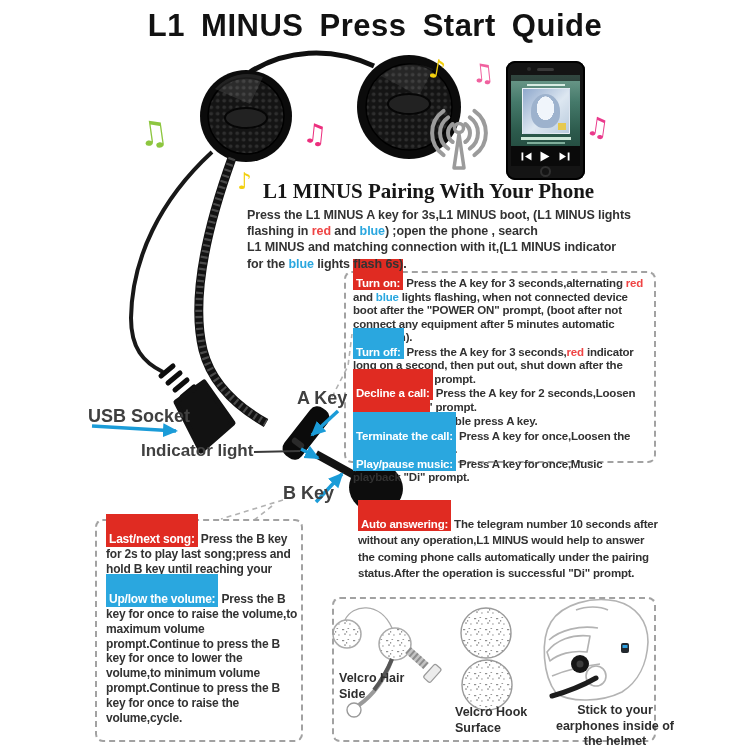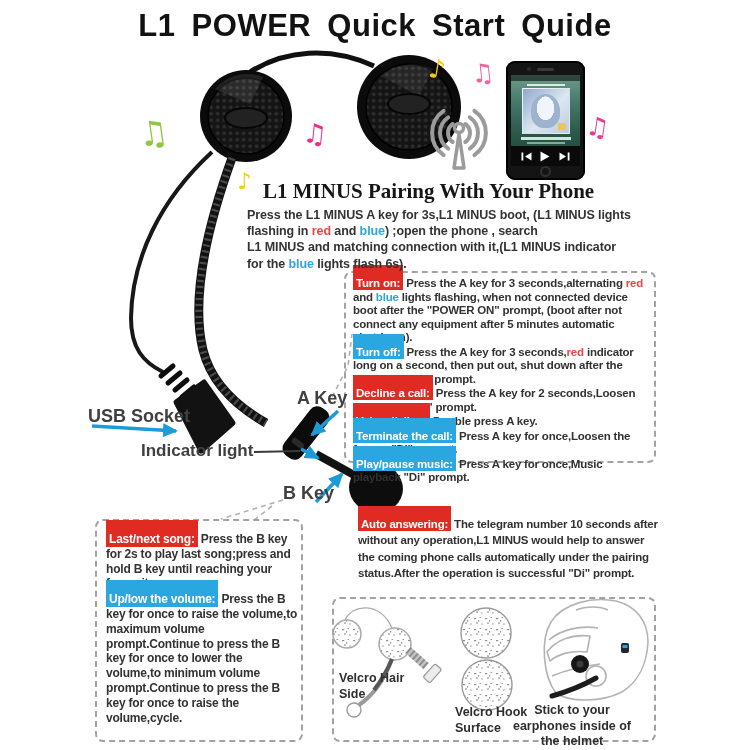--- a/index.html
+++ b/index.html
@@ -15,39 +15,39 @@
         font-weight:bold;font-size:21px;color:#161616;}
   .pairing-body{position:absolute;left:247px;top:207px;width:420px;z-index:3;font-size:12.5px;
         line-height:16.2px;font-weight:bold;color:#333;letter-spacing:-.1px;}
   
   .box{position:absolute;border:2px dashed #a2a2a2;border-radius:8px;box-sizing:border-box;z-index:2;background:transparent;}
   .main-box{left:344px;top:271px;width:312px;height:192px;padding:4px 3px 0 7px;}
   .bl-box{left:95px;top:519px;width:208px;height:223px;padding:11px 3px 0 9px;}
   .helmet-box{left:332px;top:597px;width:324px;height:145px;}
   .instr{font-size:11.5px;line-height:13.5px;font-weight:bold;color:#323232;letter-spacing:-.2px;margin:0 0 1px 0;}
   .bl-box .instr{font-size:12px;line-height:14.8px;}
-  .hl{color:#fff;padding:12px 3px 1px 3px;}
+  .hl{color:#fff;padding:18px 3px 1px 3px;}
   .hl.red{background:var(--red,#e02b22);}
   .hl.blue{background:var(--blue,#2aa7df);}
   .c-red{color:#ef4444;}
   .c-blue{color:#2aa7df;}
   .extra{position:absolute;z-index:2;font-size:11.5px;line-height:16.3px;font-weight:bold;color:#323232;letter-spacing:-.2px;}
   .extra-clear{left:447px;top:466px;width:222px;}
   .extra-auto{left:358px;top:516px;width:300px;}
   
   .plabel{position:absolute;z-index:3;font-weight:bold;color:#404040;font-size:17px;}
   .lbl-usb{left:88px;top:406px;font-size:18px;}
   .lbl-ind{left:141px;top:441px;}
   .lbl-a{left:297px;top:388px;font-size:18px;}
   .lbl-b{left:283px;top:483px;font-size:18px;}
   
   .vlabel{position:absolute;z-index:3;font-size:12.5px;font-weight:bold;color:#2e2e2e;line-height:15.5px;}
   .v-hair{left:339px;top:671px;}
   .v-hook{left:455px;top:705px;}
-  .v-helmet{left:507px;top:703px;}
+  .v-helmet{left:550px;top:703px;}
   
   .phone{position:absolute;left:506px;top:61px;width:79px;height:119px;background:#141414;
         border-radius:9px;z-index:2;box-shadow:inset 0 0 0 2px #000;}
   .earpiece{position:absolute;top:7px;left:31px;width:17px;height:3px;background:#3a3a3a;border-radius:2px;}
   .camdot{position:absolute;top:6px;left:21px;width:4px;height:4px;background:#2c2c2c;border-radius:50%;}
   .screen{position:absolute;left:5px;top:14px;width:69px;height:91px;overflow:hidden;
         background:linear-gradient(180deg,#6f9c8d 0%,#45796a 30%,#2c5a4c 62%,#1d4036 100%);}
   .statusbar{height:6px;background:rgba(0,0,0,.55);}
   .songtitle{width:38px;height:2px;background:#d8ece2;margin:3px auto 2px;}
   .album{margin:1px auto 0;width:46px;height:44px;position:relative;border:1px solid rgba(255,255,255,.55);
@@ -62,21 +62,21 @@
   .controls{position:absolute;bottom:0;left:0;right:0;height:20px;background:#0a0a0a;
         display:flex;align-items:center;justify-content:space-around;padding:0 6px;}
   .homebtn{position:absolute;bottom:3px;left:34px;width:11px;height:11px;border:2px solid #303030;
         border-radius:50%;box-sizing:border-box;}
 </style>
 </head>
 <body>
 
 <div class="page">
 
-  <h1 class="page-title">L1 POWER Quick Start Quide</h1>
+  <h1 class="page-title">L1 MINUS Press Start Quide</h1>
 
   <svg class="art" width="750" height="750" viewBox="0 0 750 750">
     <defs>
       <pattern id="holes" width="6.5" height="6.5" patternUnits="userSpaceOnUse">
         <rect width="6.5" height="6.5" fill="#141414"></rect>
         <circle cx="3.2" cy="3.2" r="1.9" fill="#2e2e2e"></circle>
       </pattern>
       <pattern id="stipple" width="11" height="11" patternUnits="userSpaceOnUse">
         <rect width="11" height="11" fill="#ffffff"></rect>
         <rect x="1" y="2" width="2.2" height="1.2" fill="#8f8f8f"></rect>

